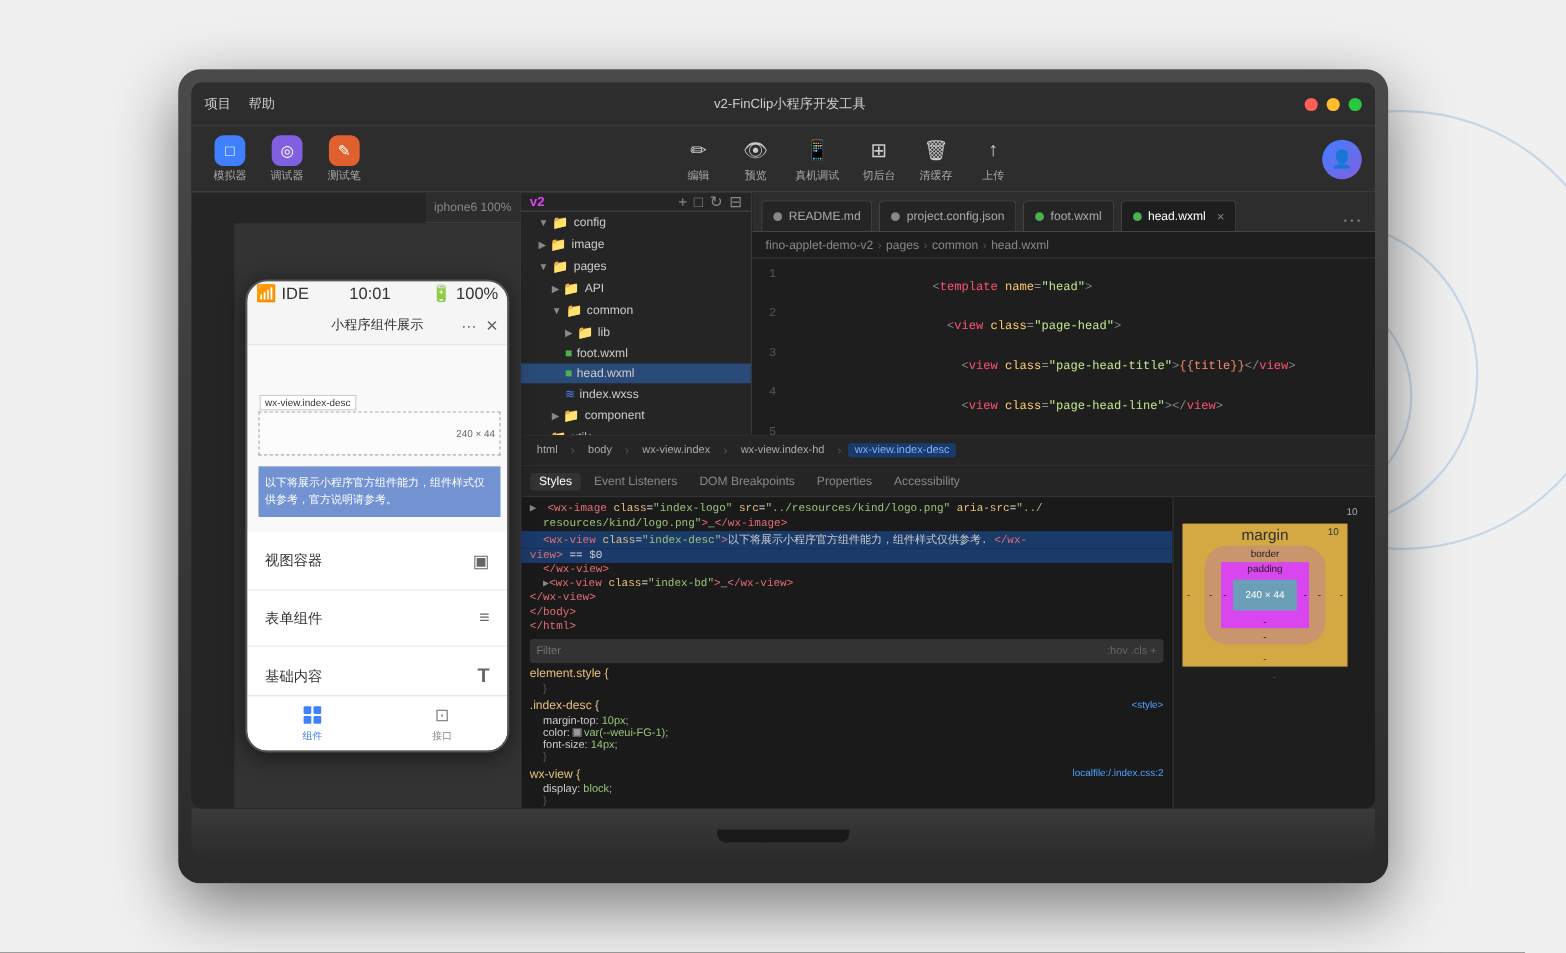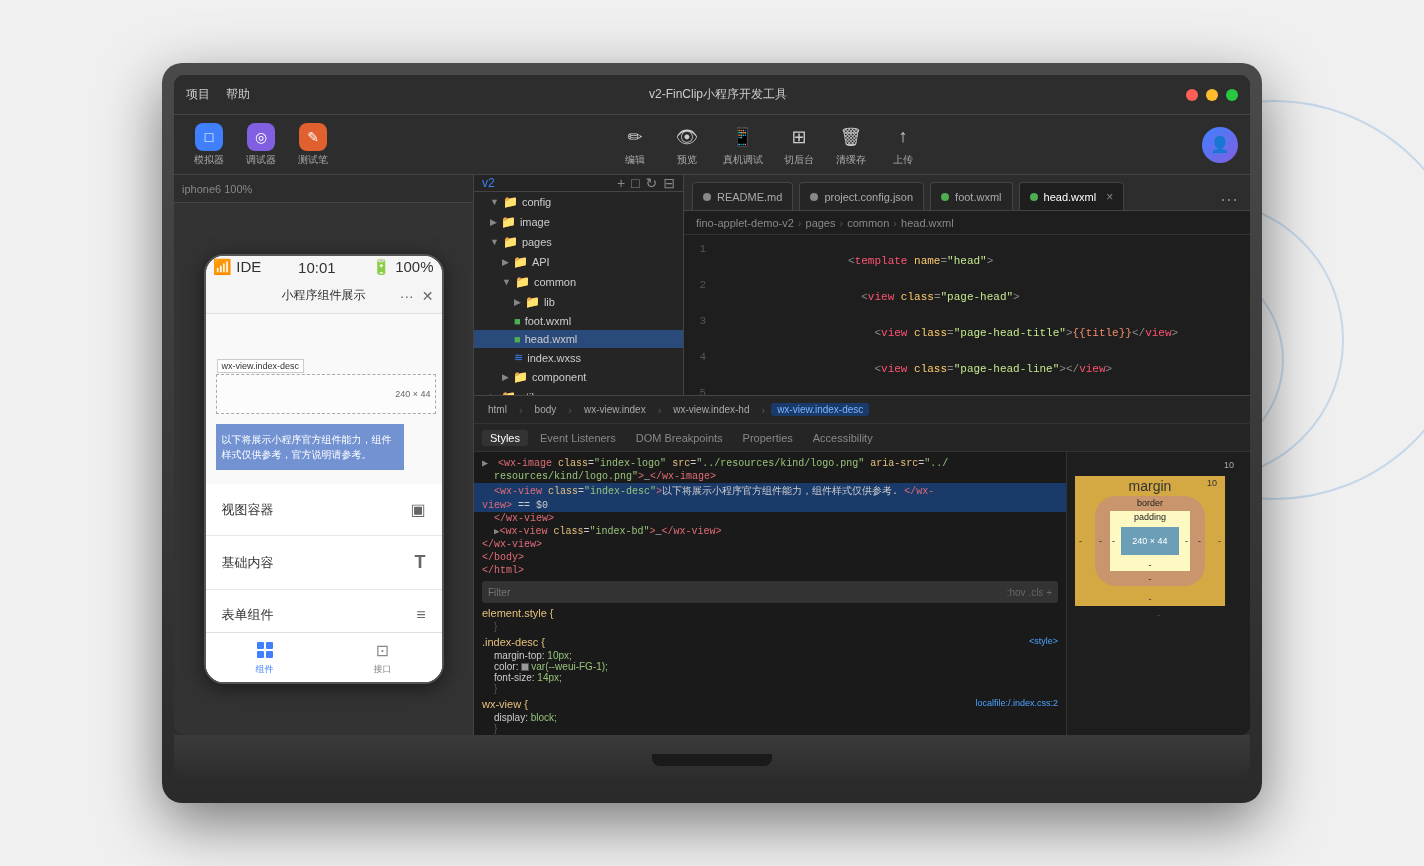--- a/index.html
+++ b/index.html
@@ -196,20 +196,21 @@
     }
 
     
     .sim-panel {
       width: 300px;
       background: #252525;
       display: flex;
       flex-direction: column;
       flex-shrink: 0;
       border-right: 1px solid #444;
+      align-items: flex-end;
     }
     .sim-header {
       height: 28px;
       background: #2d2d2d;
       display: flex;
       align-items: center;
       padding: 0 8px;
       font-size: 11px;
       color: #888;
       border-bottom: 1px solid #444;
@@ -299,21 +300,21 @@
       font-size: 9px;
       color: #666;
       margin-left: auto;
       padding-right: 4px;
     }
 
     .selected-text-block {
       position: absolute;
       top: 110px;
       left: 10px;
-      width: 188px;
+      width: 220px;
       background: rgba(100, 140, 220, 0.6);
       padding: 8px 6px;
       font-size: 10px;
       color: #fff;
       line-height: 1.5;
       cursor: pointer;
     }
     .selected-text-highlight {
       background: rgba(80, 120, 200, 0.8);
     }
@@ -399,22 +400,22 @@
     .file-tree-header {
       height: 36px;
       display: flex;
       align-items: center;
       padding: 0 8px;
       gap: 4px;
       border-bottom: 1px solid #444;
     }
     .file-tree-title {
       font-size: 12px;
-      color: #3b82f6;
-      font-weight: 400;
+      color: #d946ef;
+      font-weight: 700;
     }
     .file-tree-icons {
       margin-left: auto;
       display: flex;
       gap: 6px;
       font-size: 14px;
       color: #888;
     }
     .tree-item {
       display: flex;
@@ -783,26 +784,26 @@
                 <div class="selected-text-block selected-text-highlight">
                   <span>以下将展示小程序官方组件能力，组件样式仅供参考，官方说明请参考。</span>
                 </div>
 
                 <div class="phone-menu-items">
                   <div class="phone-menu-item">
                     <span class="phone-menu-label">视图容器</span>
                     <span class="phone-menu-icon">▣</span>
                   </div>
                   <div class="phone-menu-item">
+                    <span class="phone-menu-label">表单组件</span>
+                    <span class="phone-menu-icon">≡</span>
+                  </div>
+                  <div class="phone-menu-item">
                     <span class="phone-menu-label">基础内容</span>
                     <span class="phone-menu-icon" style="font-weight:bold; font-size:18px;">T</span>
-                  </div>
-                  <div class="phone-menu-item">
-                    <span class="phone-menu-label">表单组件</span>
-                    <span class="phone-menu-icon">≡</span>
                   </div>
                   <div class="phone-menu-item">
                     <span class="phone-menu-label">导航</span>
                     <span class="phone-menu-icon">···</span>
                   </div>
                 </div>
 
                 <div class="phone-bottom-nav">
                   <div class="phone-bottom-tab">
                     <div class="phone-tab-icon">
@@ -1069,21 +1070,21 @@
                   <span style="position:absolute; top:50%; transform:translateY(-50%); right:4px; font-size:9px; color:#333;">-</span>
                   <span style="position:absolute; bottom:2px; left:50%; transform:translateX(-50%); font-size:9px; color:#333;">-</span>
                   <span style="position:absolute; top:2px; right:8px; font-size:9px; color:#333;">10</span>
 
                   <div class="box-border" style="position:relative; width:110px; height:90px; background:#c8956c; display:flex; align-items:center; justify-content:center;border-radius:21px;">
                     <span style="position:absolute; top:2px; left:50%; transform:translateX(-50%); font-size:9px; color:#222;">border</span>
                     <span style="position:absolute; top:50%; transform:translateY(-50%); left:4px; font-size:9px; color:#222;">-</span>
                     <span style="position:absolute; top:50%; transform:translateY(-50%); right:4px; font-size:9px; color:#222;">-</span>
                     <span style="position:absolute; bottom:2px; left:50%; transform:translateX(-50%); font-size:9px; color:#222;">-</span>
 
-                    <div class="box-padding" style="position:relative; width:80px; height:60px; background:#fef9c3; display:flex; align-items:center; justify-content:center;">
+                    <div class="box-padding" style="position:relative; width:80px; height:60px; background:#d946ef; display:flex; align-items:center; justify-content:center;">
                       <span style="position:absolute; top:1px; left:50%; transform:translateX(-50%); font-size:9px; color:#222;">padding</span>
                       <span style="position:absolute; top:50%; transform:translateY(-50%); left:2px; font-size:9px; color:#222;">-</span>
                       <span style="position:absolute; top:50%; transform:translateY(-50%); right:2px; font-size:9px; color:#222;">-</span>
                       <span style="position:absolute; bottom:1px; left:50%; transform:translateX(-50%); font-size:9px; color:#222;">-</span>
 
                       <div class="box-content" style="width:58px; height:28px; background:#6b9fb8; display:flex; align-items:center; justify-content:center; font-size:9px; color:white;">
                         <span>240 × 44</span>
                       </div>
                     </div>
                   </div>

